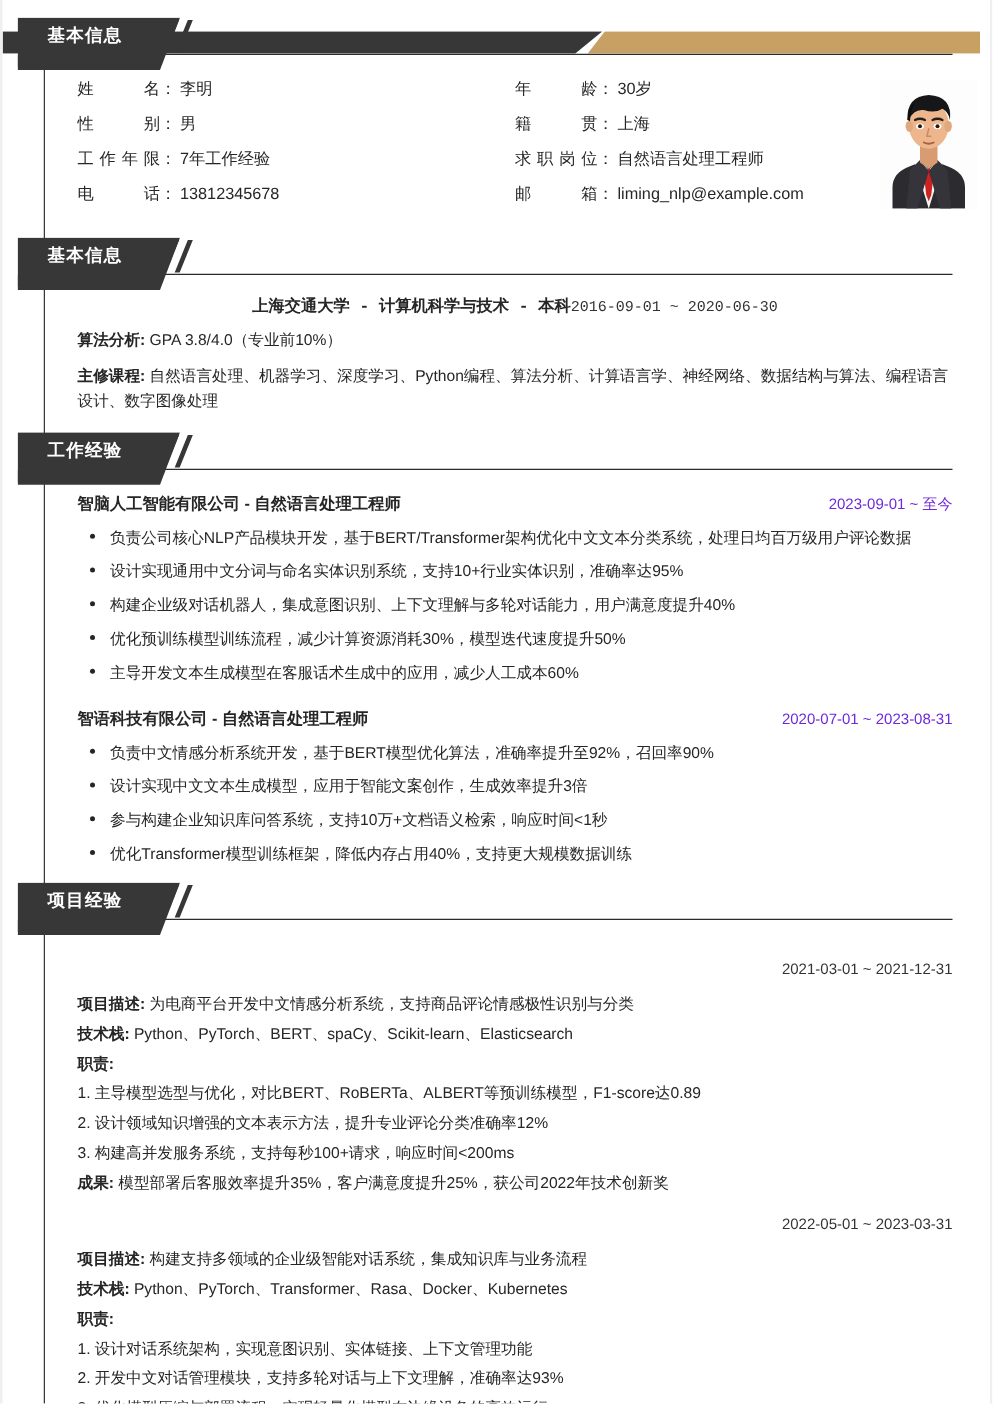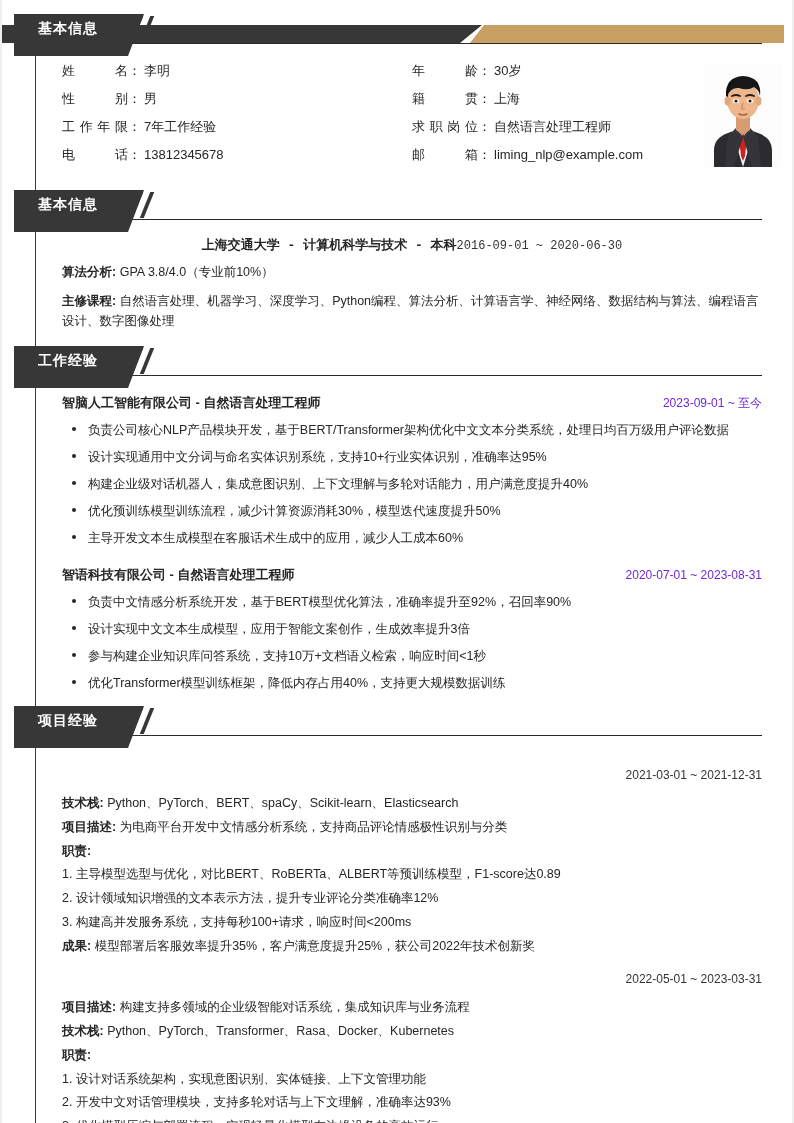--- a/index.html
+++ b/index.html
@@ -363,26 +363,26 @@
       <div class="slash" style="left:132px;"></div>
       <div class="slash" style="left:143px;"></div>
     </div>
 
     <div class="content">
 
       <div class="proj">
         <div class="proj-date">2021-03-01 ~ 2021-12-31</div>
         <div class="proj-body">
           <div class="proj-row">
+            <b>项目描述:</b>
+            <span>为电商平台开发中文情感分析系统，支持商品评论情感极性识别与分类</span>
+          </div>
+          <div class="proj-row">
             <b>技术栈:</b>
             <span>Python、PyTorch、BERT、spaCy、Scikit-learn、Elasticsearch</span>
-          </div>
-          <div class="proj-row">
-            <b>项目描述:</b>
-            <span>为电商平台开发中文情感分析系统，支持商品评论情感极性识别与分类</span>
           </div>
           <div class="proj-row">
             <b>职责:</b>
           </div>
           <div class="proj-duty">1. 主导模型选型与优化，对比BERT、RoBERTa、ALBERT等预训练模型，F1-score达0.89</div>
           <div class="proj-duty">2. 设计领域知识增强的文本表示方法，提升专业评论分类准确率12%</div>
           <div class="proj-duty">3. 构建高并发服务系统，支持每秒100+请求，响应时间&lt;200ms</div>
           <div class="proj-row">
             <b>成果:</b>
             <span>模型部署后客服效率提升35%，客户满意度提升25%，获公司2022年技术创新奖</span>

